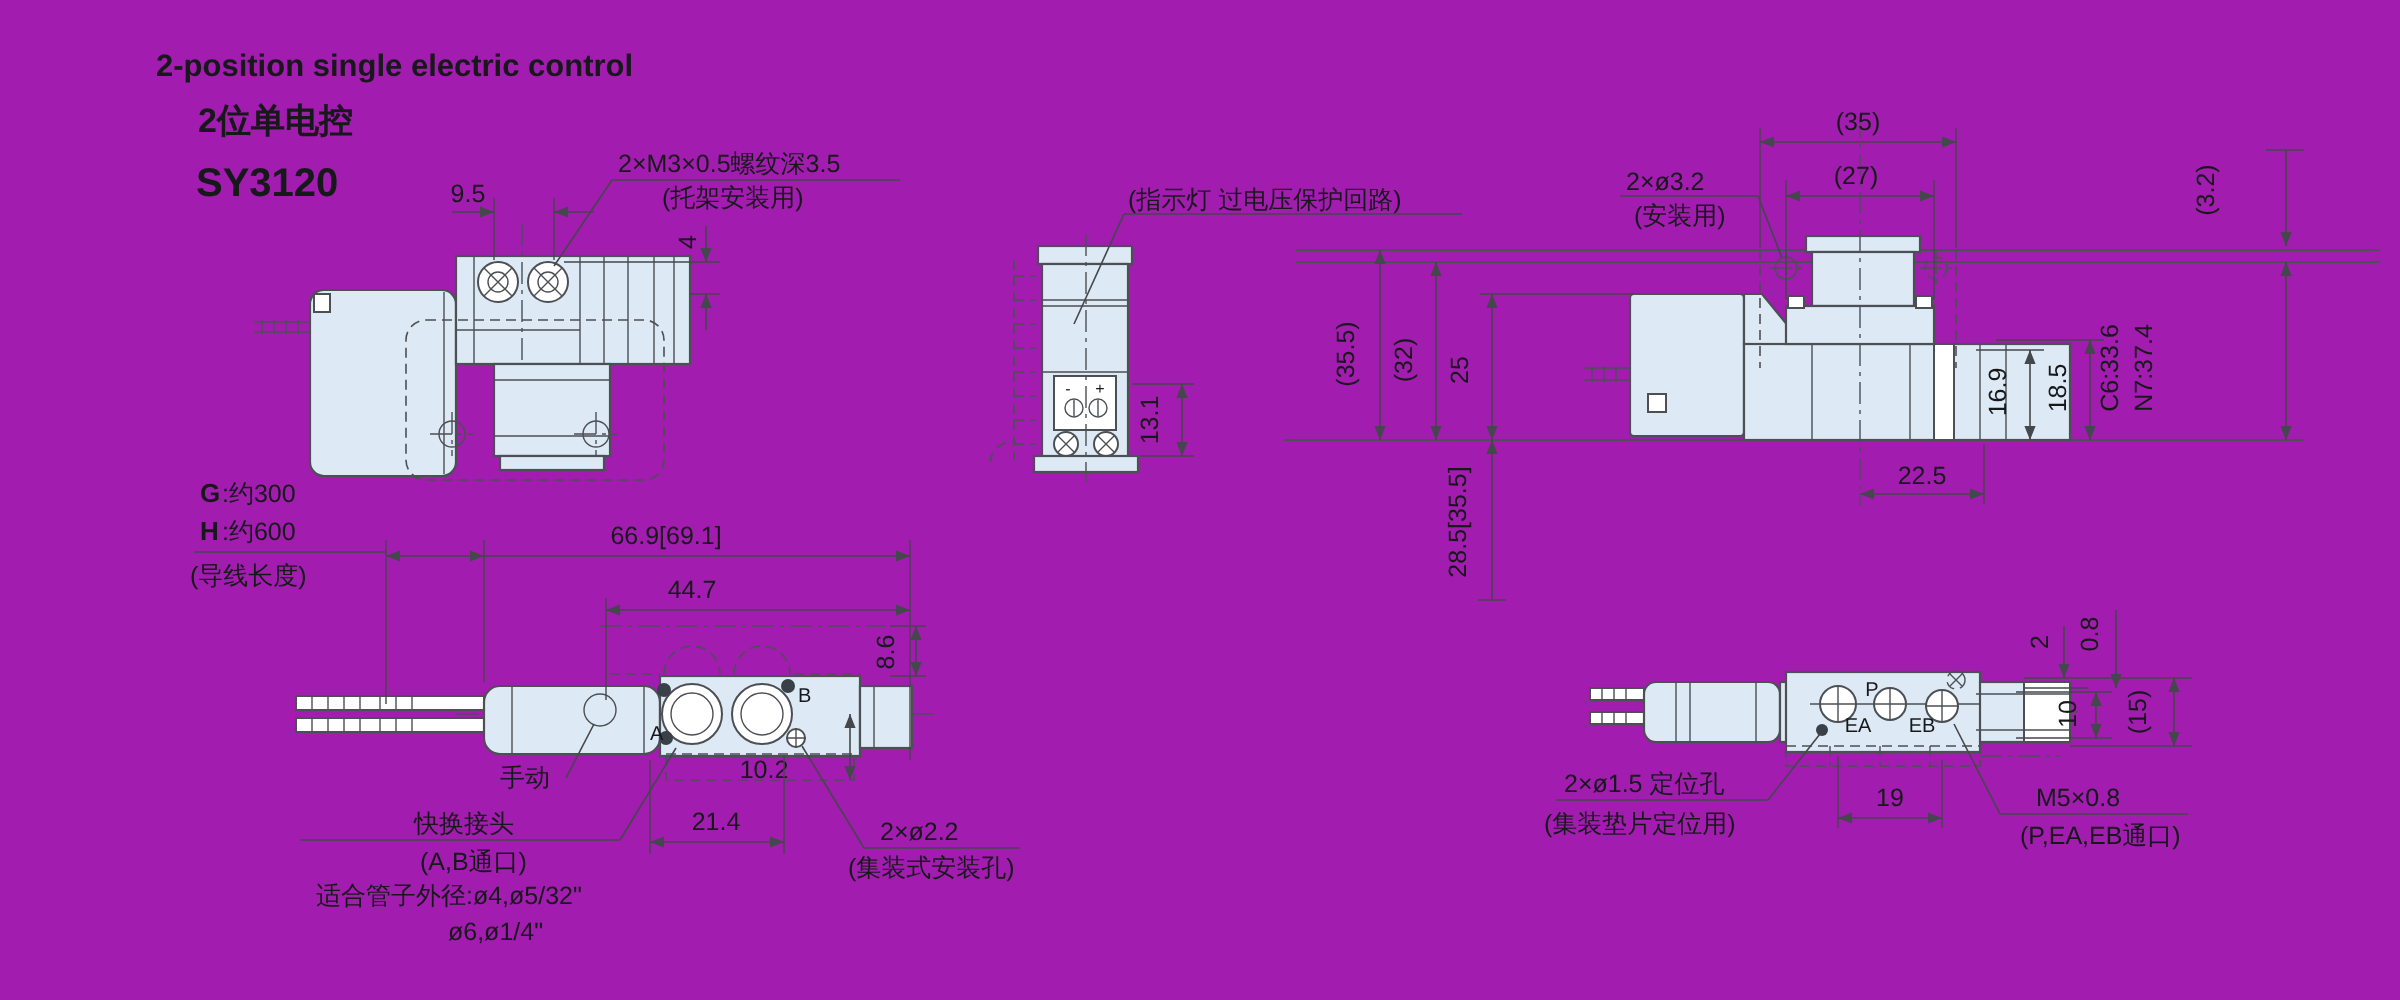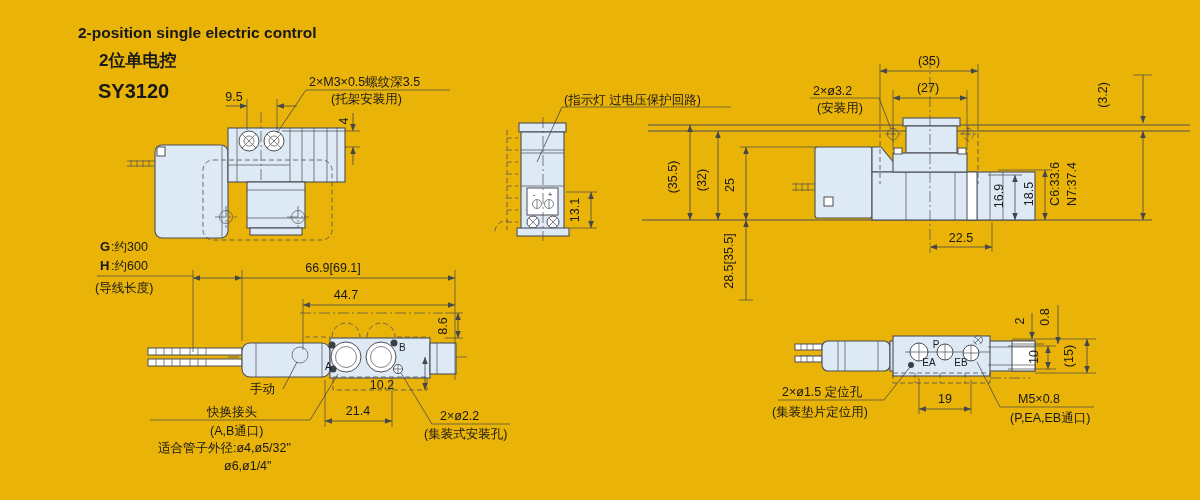--- a/index.html
+++ b/index.html
@@ -1,16 +1,16 @@
 <!DOCTYPE html>
 <html><head>
 <meta charset="utf-8">
 <style>
   html,body{margin:0;padding:0;background:#ffffff;}
-  .stage{position:relative;width:1200px;height:500px;background:#eab308;overflow:hidden;}
+  .stage{position:relative;width:1200px;height:500px;background:#a21caf;overflow:hidden;}
   svg{display:block;}
   text{font-family:"Liberation Sans","DejaVu Sans",sans-serif;font-size:13px;fill:#17181a;}
   .sm{font-size:12.5px;}
   .tiny{font-size:10px;}
   .micro{font-size:8px;}
   .ti{font-size:15.5px;font-weight:bold;}
   .cn{font-size:17px;font-weight:bold;}
   .model{font-size:20px;font-weight:bold;}
   .b{font-weight:bold;}
   .o{stroke:#4c4f54;stroke-width:1.1;fill:none;}

